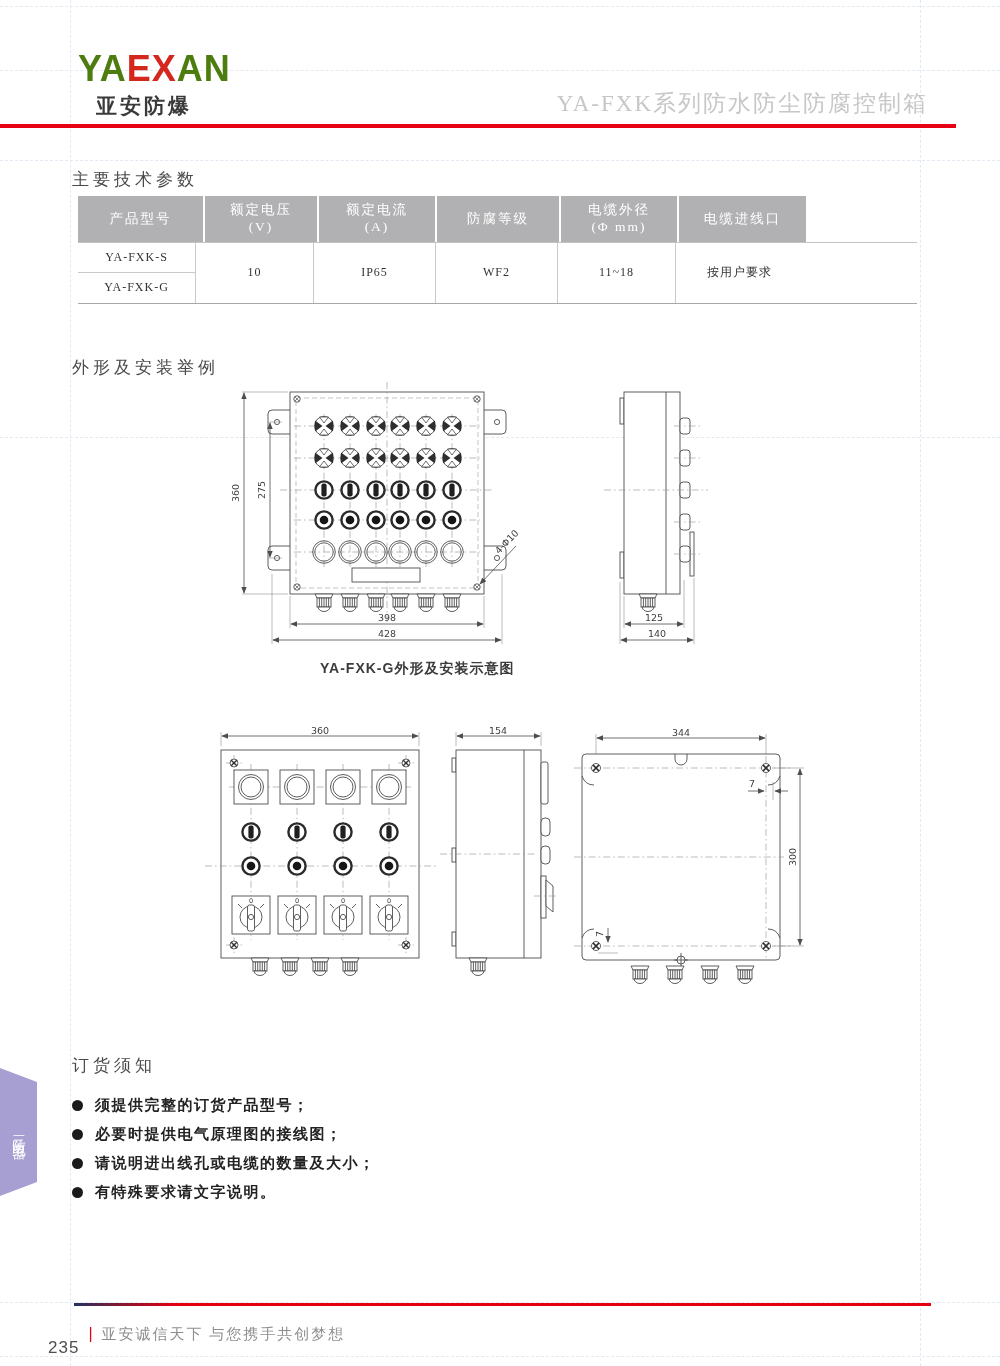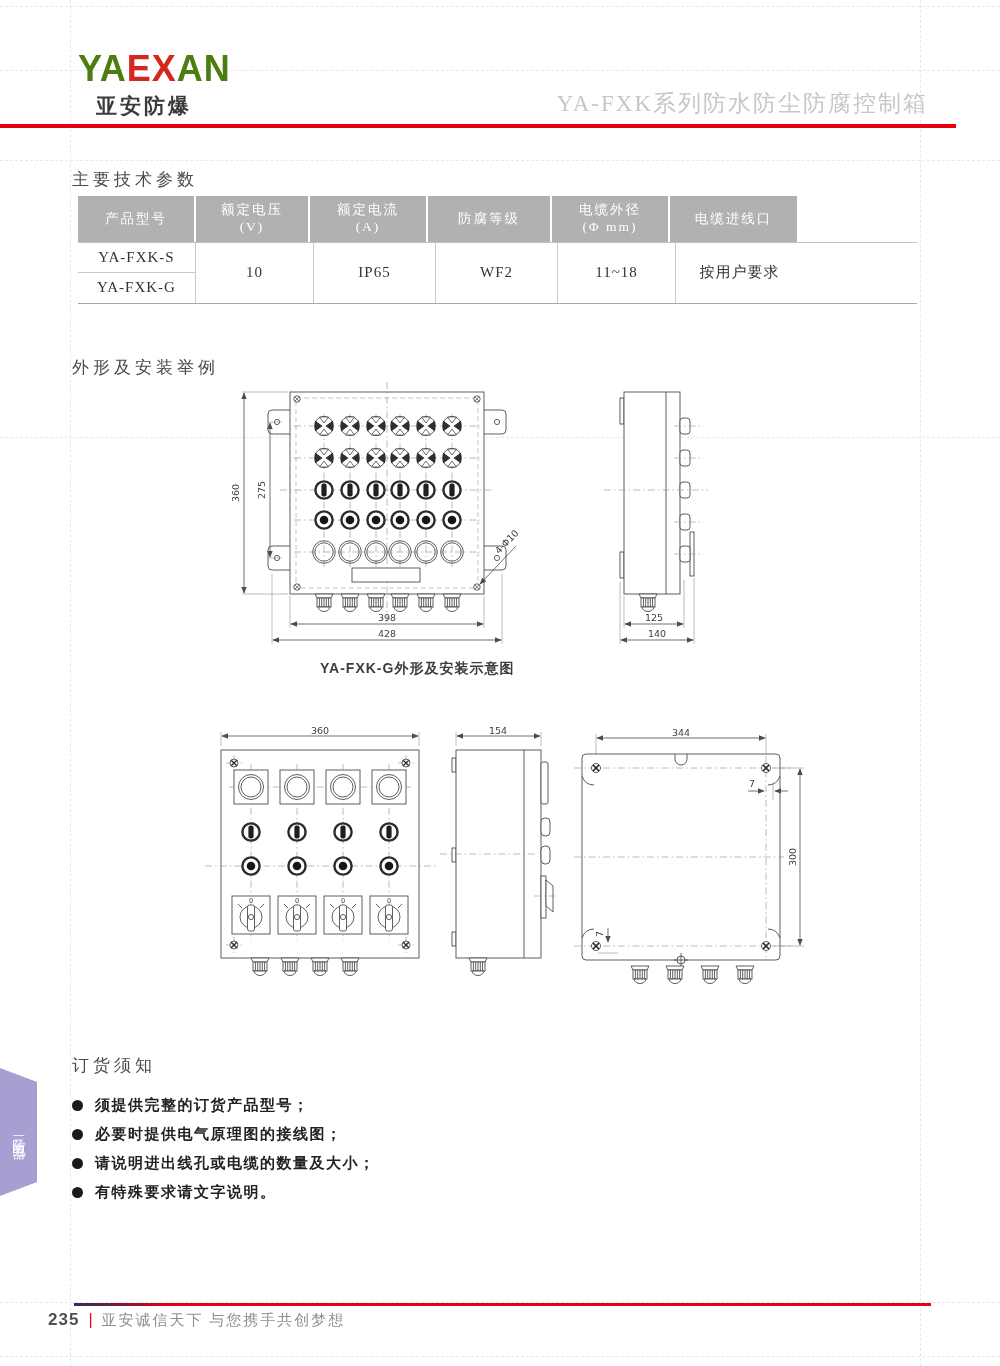--- a/index.html
+++ b/index.html
@@ -19,21 +19,21 @@
   .sec-title{font-family:"Liberation Serif",serif;font-size:17px;color:#4a4a4a;letter-spacing:4px;}
   
   .tbl{width:839px;font-family:"Liberation Serif",serif;}
   .thead{display:flex;}
   .th{background:#b1b1b3;color:#ffffff;font-size:13.5px;letter-spacing:2px;height:46px;
       display:flex;flex-direction:column;align-items:center;justify-content:center;line-height:1.25;
       box-sizing:border-box;border-right:2px solid #ffffff;}
   .th:last-child{border-right:none;}
   .tbody{display:flex;border-top:1px solid #c3c3c3;border-bottom:1px solid #a8a8a8;height:60px;}
   .td{box-sizing:border-box;border-right:1px solid #c9c9c9;display:flex;flex-direction:column;
-      align-items:center;justify-content:center;font-size:15px;color:#333333;letter-spacing:1px;line-height:1.3;}
+      align-items:center;justify-content:center;font-size:12px;color:#333333;letter-spacing:1px;line-height:1.3;}
   .td:last-child{border-right:none;}
   .td .subrow{height:30px;display:flex;align-items:center;justify-content:center;width:100%;box-sizing:border-box;}
   .td .subrow:first-child{border-bottom:1px solid #c9c9c9;}
   
   .dwg{position:absolute;}
   .dwg text{font-family:"DejaVu Sans",sans-serif;font-size:9.5px;fill:#3e3e3e;}
   .ln{stroke:#4d4d4d;stroke-width:0.9;fill:none;}
   .lnf{stroke:#4d4d4d;stroke-width:0.9;fill:#ffffff;}
   .dim{stroke:#4d4d4d;stroke-width:0.8;fill:none;}
   .ext{stroke:#8d8d8d;stroke-width:0.6;fill:none;}
@@ -42,21 +42,21 @@
   
   .note-item{display:flex;align-items:center;font-family:"Liberation Serif",serif;
              font-weight:700;font-size:15px;color:#222222;letter-spacing:1.5px;}
   .bullet{width:11px;height:11px;border-radius:50%;background:#1a1a1a;margin-right:12px;flex:0 0 auto;}
   
   .side-tab{background:#a79ed1;clip-path:polygon(0 0,100% 11%,100% 89%,0 100%);
             display:flex;align-items:center;justify-content:center;}
   .side-tab span{writing-mode:vertical-rl;color:#ffffff;font-size:13.5px;letter-spacing:4px;font-weight:500;}
   
   .foot-line{height:3px;background:linear-gradient(90deg,#233262 0%,#7d1a33 5%,#e60012 12%,#e60012 100%);}
-  .foot-no{font-size:17px;font-weight:700;color:#4f4f4f;letter-spacing:1px;}
+  .foot-no{font-size:17px;font-weight:400;color:#4f4f4f;letter-spacing:1px;margin-top:28px;}
   .foot-sep{color:#e60012;font-size:16px;font-weight:400;}
   .foot-slogan{font-size:15px;color:#8f8f8f;letter-spacing:2px;font-family:"Liberation Serif",serif;}
 </style>
 </head>
 <body>
 
 <div class="page">
 
   <div class="hguide" style="top:6px"></div>
   <div class="hguide" style="top:70px"></div>
@@ -71,21 +71,21 @@
     <span class="blue">YA</span><span class="red">EX</span><span class="blue">AN</span>
   </div>
   <div class="abs logo-sub" style="left:96px;top:92px">亚安防爆</div>
   <div class="abs page-title" style="right:72px;top:88px">YA-FXK系列防水防尘防腐控制箱</div>
   <div class="abs rule-red" style="left:0;top:124px;width:956px"></div>
 
   <div class="abs sec-title" style="left:72px;top:168px">主要技术参数</div>
 
   <div class="abs tbl" style="left:78px;top:196px">
     <div class="thead">
-      <div class="th" style="width:118px">
+      <div class="th" style="width:127px">
           <span>产品型号</span>
           <span></span>
         </div>
       <div class="th" style="width:114px">
           <span>额定电压</span>
           <span>(V)</span>
         </div>
       <div class="th" style="width:118px">
           <span>额定电流</span>
           <span>(A)</span>

